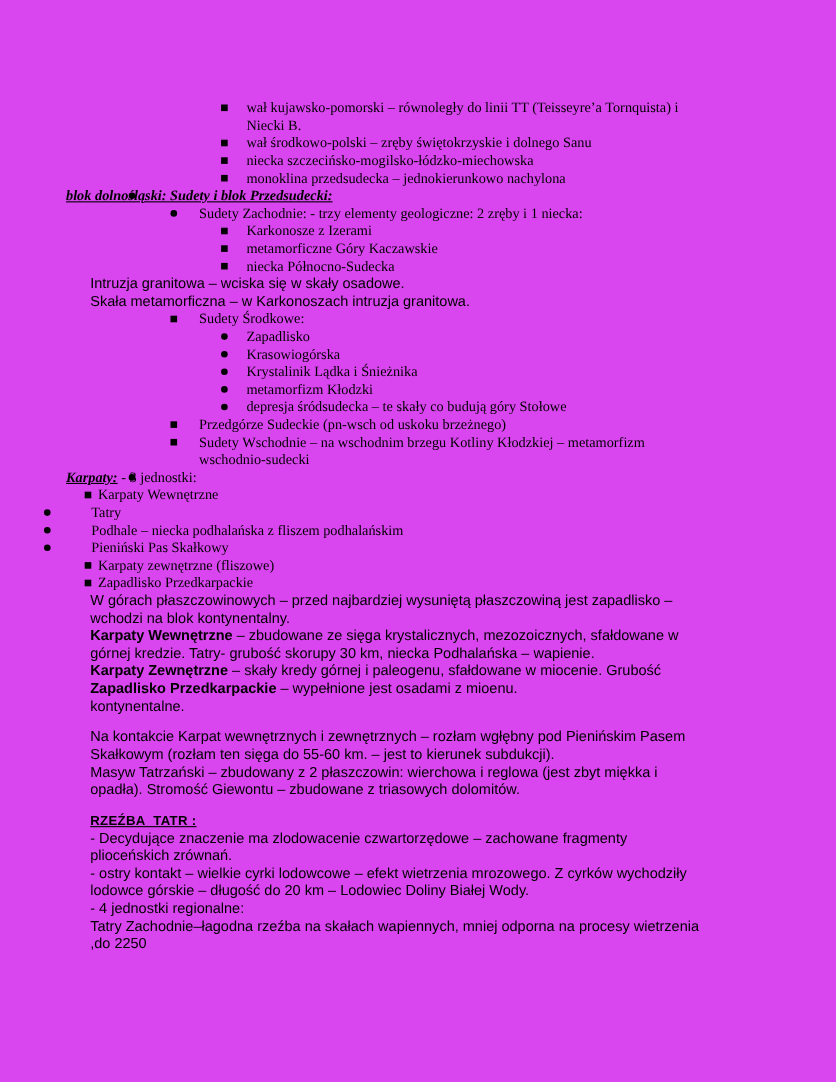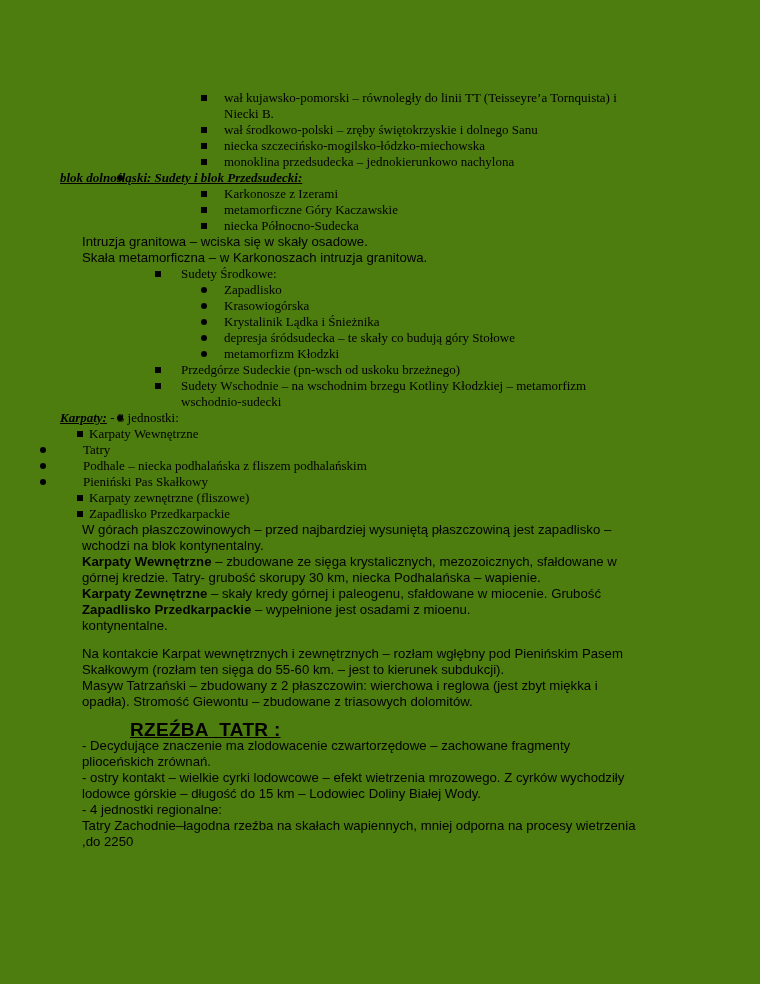--- a/index.html
+++ b/index.html
@@ -1,28 +1,28 @@
 <!DOCTYPE html>
 <html><head>
 <meta charset="utf-8">
 <style>
   html,body{margin:0;padding:0;}
   body{
     width:760px;height:984px;background:#ffffff;overflow:hidden;
     font-family:"Liberation Serif","DejaVu Serif",serif;
   }
-  .page{position:absolute;left:0;top:0;width:760px;height:984px;background:#4d7c0f;color:#000000;}
+  .page{position:absolute;left:0;top:0;width:760px;height:984px;background:#d946ef;color:#000000;}
   .content{position:absolute;left:0;top:90px;width:760px;}
   .ln{position:relative;height:16px;line-height:16px;white-space:pre;color:#000000;}
   .serif{font-family:"Liberation Serif","DejaVu Serif",serif;font-size:13px;}
   .sans{font-family:"Liberation Sans","DejaVu Sans",sans-serif;font-size:13.2px;}
   .sp{height:12px;}
   .b{font-weight:bold;}
   .bi{font-weight:bold;font-style:italic;text-decoration:underline;}
-  .hd{font-weight:bold;text-decoration:underline;font-size:19px;letter-spacing:0.3px;margin-left:48px;}
+  .hd{font-weight:bold;text-decoration:underline;font-size:12px;letter-spacing:0.3px;}
   
   .t82{padding-left:82px;}
   .t83{padding-left:83px;}
   .t89{padding-left:89px;}
   .t137{padding-left:60px;}
   .t181{padding-left:181px;}
   .t224{padding-left:224px;}
   
   .mk{position:absolute;top:5px;width:6px;height:6px;background:#000000;}
   .mk.dot{border-radius:50%;}
@@ -41,31 +41,32 @@
     <div>
       <div class="ln serif t224"><span class="mk m201"></span><span>wał kujawsko-pomorski – równoległy do linii TT (Teisseyre’a Tornquista) i</span></div>
       <div class="ln serif t224"><span>Niecki B.</span></div>
       <div class="ln serif t224"><span class="mk m201"></span><span>wał środkowo-polski – zręby świętokrzyskie i dolnego Sanu</span></div>
       <div class="ln serif t224"><span class="mk m201"></span><span>niecka szczecińsko-mogilsko-łódzko-miechowska</span></div>
       <div class="ln serif t224"><span class="mk m201"></span><span>monoklina przedsudecka – jednokierunkowo nachylona</span></div>
     </div>
 
     <div>
       <div class="ln serif t137"><span class="mk dot m117"></span><span class="bi">blok dolnośląski: Sudety i blok Przedsudecki:</span></div>
+      <div class="ln serif t181"><span class="mk dot m155"></span><span>Sudety Zachodnie: - trzy elementy geologiczne: 2 zręby i 1 niecka:</span></div>
       <div class="ln serif t224"><span class="mk m201"></span><span>Karkonosze z Izerami</span></div>
       <div class="ln serif t224"><span class="mk m201"></span><span>metamorficzne Góry Kaczawskie</span></div>
       <div class="ln serif t224"><span class="mk m201"></span><span>niecka Północno-Sudecka</span></div>
       <div class="ln sans t82"><span>Intruzja granitowa – wciska się w skały osadowe.</span></div>
       <div class="ln sans t82"><span>Skała metamorficzna – w Karkonoszach intruzja granitowa.</span></div>
       <div class="ln serif t181"><span class="mk m155"></span><span>Sudety Środkowe:</span></div>
       <div class="ln serif t224"><span class="mk dot m201"></span><span>Zapadlisko</span></div>
       <div class="ln serif t224"><span class="mk dot m201"></span><span>Krasowiogórska</span></div>
       <div class="ln serif t224"><span class="mk dot m201"></span><span>Krystalinik Lądka i Śnieżnika</span></div>
+      <div class="ln serif t224"><span class="mk dot m201"></span><span>metamorfizm Kłodzki</span></div>
       <div class="ln serif t224"><span class="mk dot m201"></span><span>depresja śródsudecka – te skały co budują góry Stołowe</span></div>
-      <div class="ln serif t224"><span class="mk dot m201"></span><span>metamorfizm Kłodzki</span></div>
       <div class="ln serif t181"><span class="mk m155"></span><span>Przedgórze Sudeckie (pn-wsch od uskoku brzeżnego)</span></div>
       <div class="ln serif t181"><span class="mk m155"></span><span>Sudety Wschodnie – na wschodnim brzegu Kotliny Kłodzkiej – metamorfizm</span></div>
       <div class="ln serif t181"><span>wschodnio-sudecki</span></div>
     </div>
 
     <div>
       <div class="ln serif t137"><span class="mk dot m117"></span><span class="bi">Karpaty:</span><span> - 3 jednostki:</span></div>
       <div class="ln serif t89"><span class="mk m77"></span><span>Karpaty Wewnętrzne</span></div>
       <div class="ln serif t83"><span class="mk dot m40"></span><span>Tatry</span></div>
       <div class="ln serif t83"><span class="mk dot m40"></span><span>Podhale – niecka podhalańska z fliszem podhalańskim</span></div>
@@ -85,20 +86,20 @@
       <div class="ln sans t82"><span>Masyw Tatrzański – zbudowany z 2 płaszczowin: wierchowa i reglowa (jest zbyt miękka i</span></div>
       <div class="ln sans t82"><span>opadła). Stromość Giewontu – zbudowane z triasowych dolomitów.</span></div>
     </div>
 
     <div>
       <div class="sp"></div>
       <div class="ln sans t82"><span class="hd">RZEŹBA  TATR :</span></div>
       <div class="ln sans t82"><span>- Decydujące znaczenie ma zlodowacenie czwartorzędowe – zachowane fragmenty</span></div>
       <div class="ln sans t82"><span>plioceńskich zrównań.</span></div>
       <div class="ln sans t82"><span>- ostry kontakt – wielkie cyrki lodowcowe – efekt wietrzenia mrozowego. Z cyrków wychodziły</span></div>
-      <div class="ln sans t82"><span>lodowce górskie – długość do 15 km – Lodowiec Doliny Białej Wody.</span></div>
+      <div class="ln sans t82"><span>lodowce górskie – długość do 20 km – Lodowiec Doliny Białej Wody.</span></div>
       <div class="ln sans t82"><span>- 4 jednostki regionalne:</span></div>
       <div class="ln sans t82"><span>Tatry Zachodnie–łagodna rzeźba na skałach wapiennych, mniej odporna na procesy wietrzenia</span></div>
       <div class="ln sans t82"><span>,do 2250</span></div>
     </div>
 
   </div>
 </div>
 
 </body></html>

